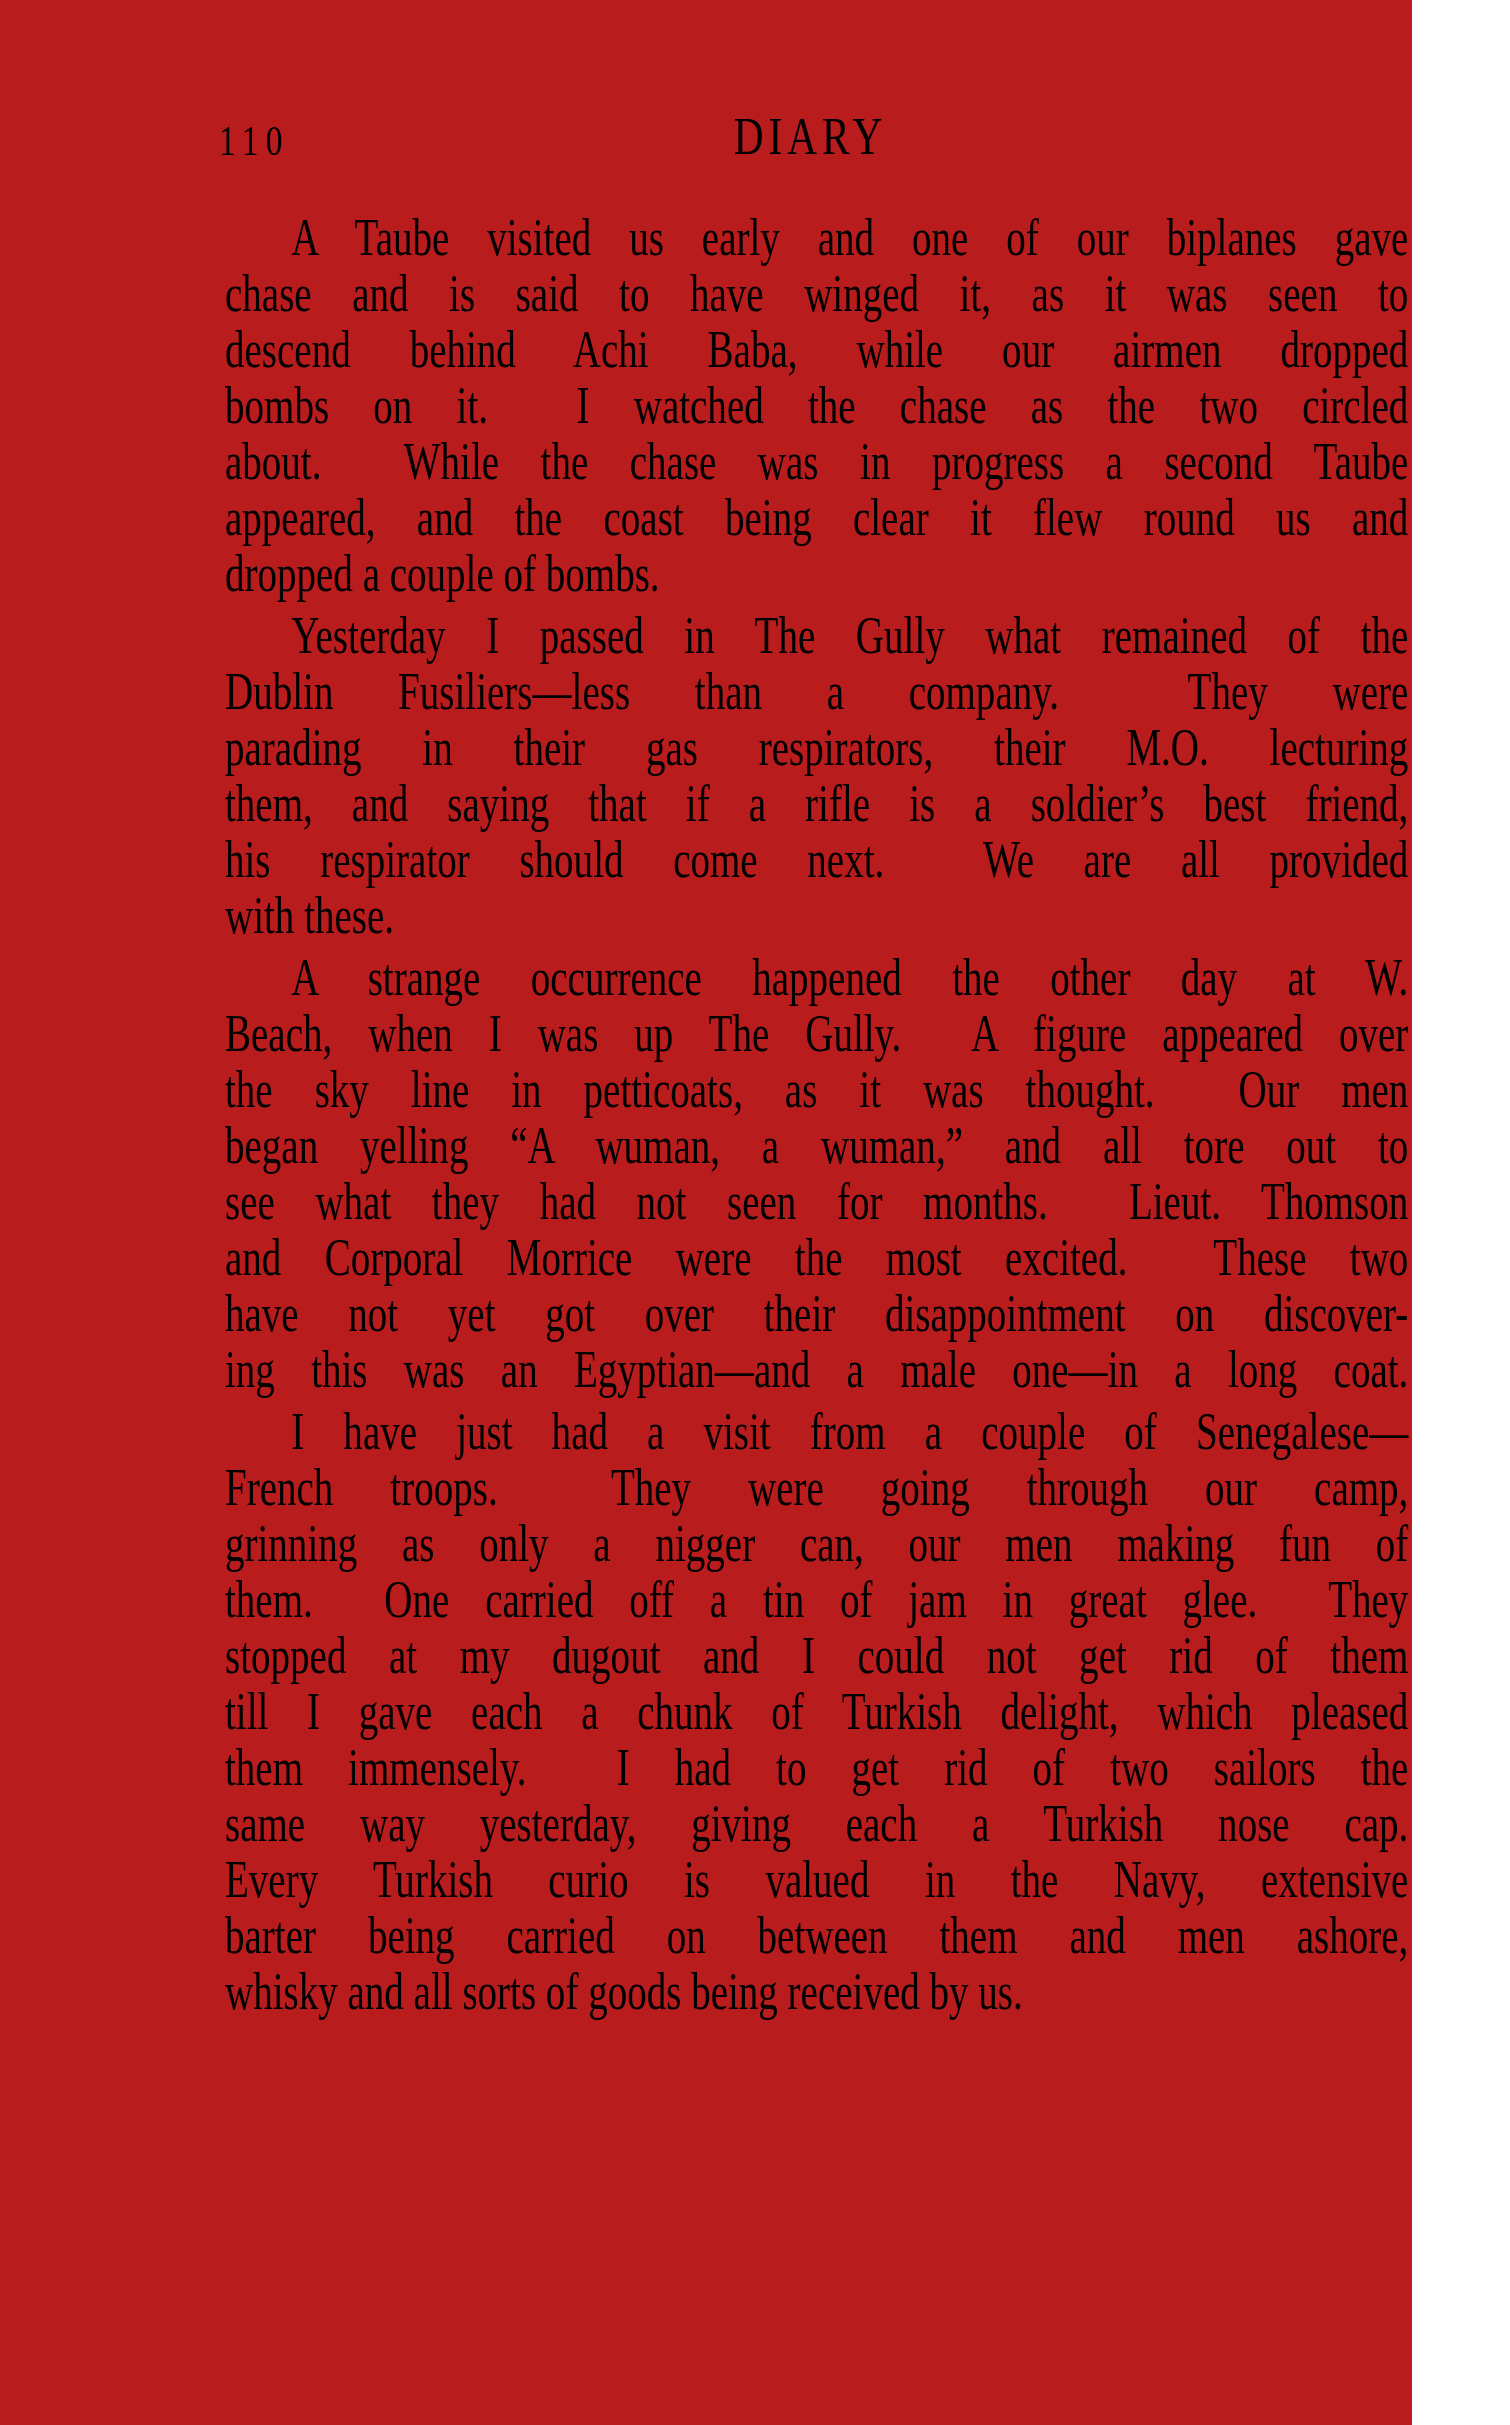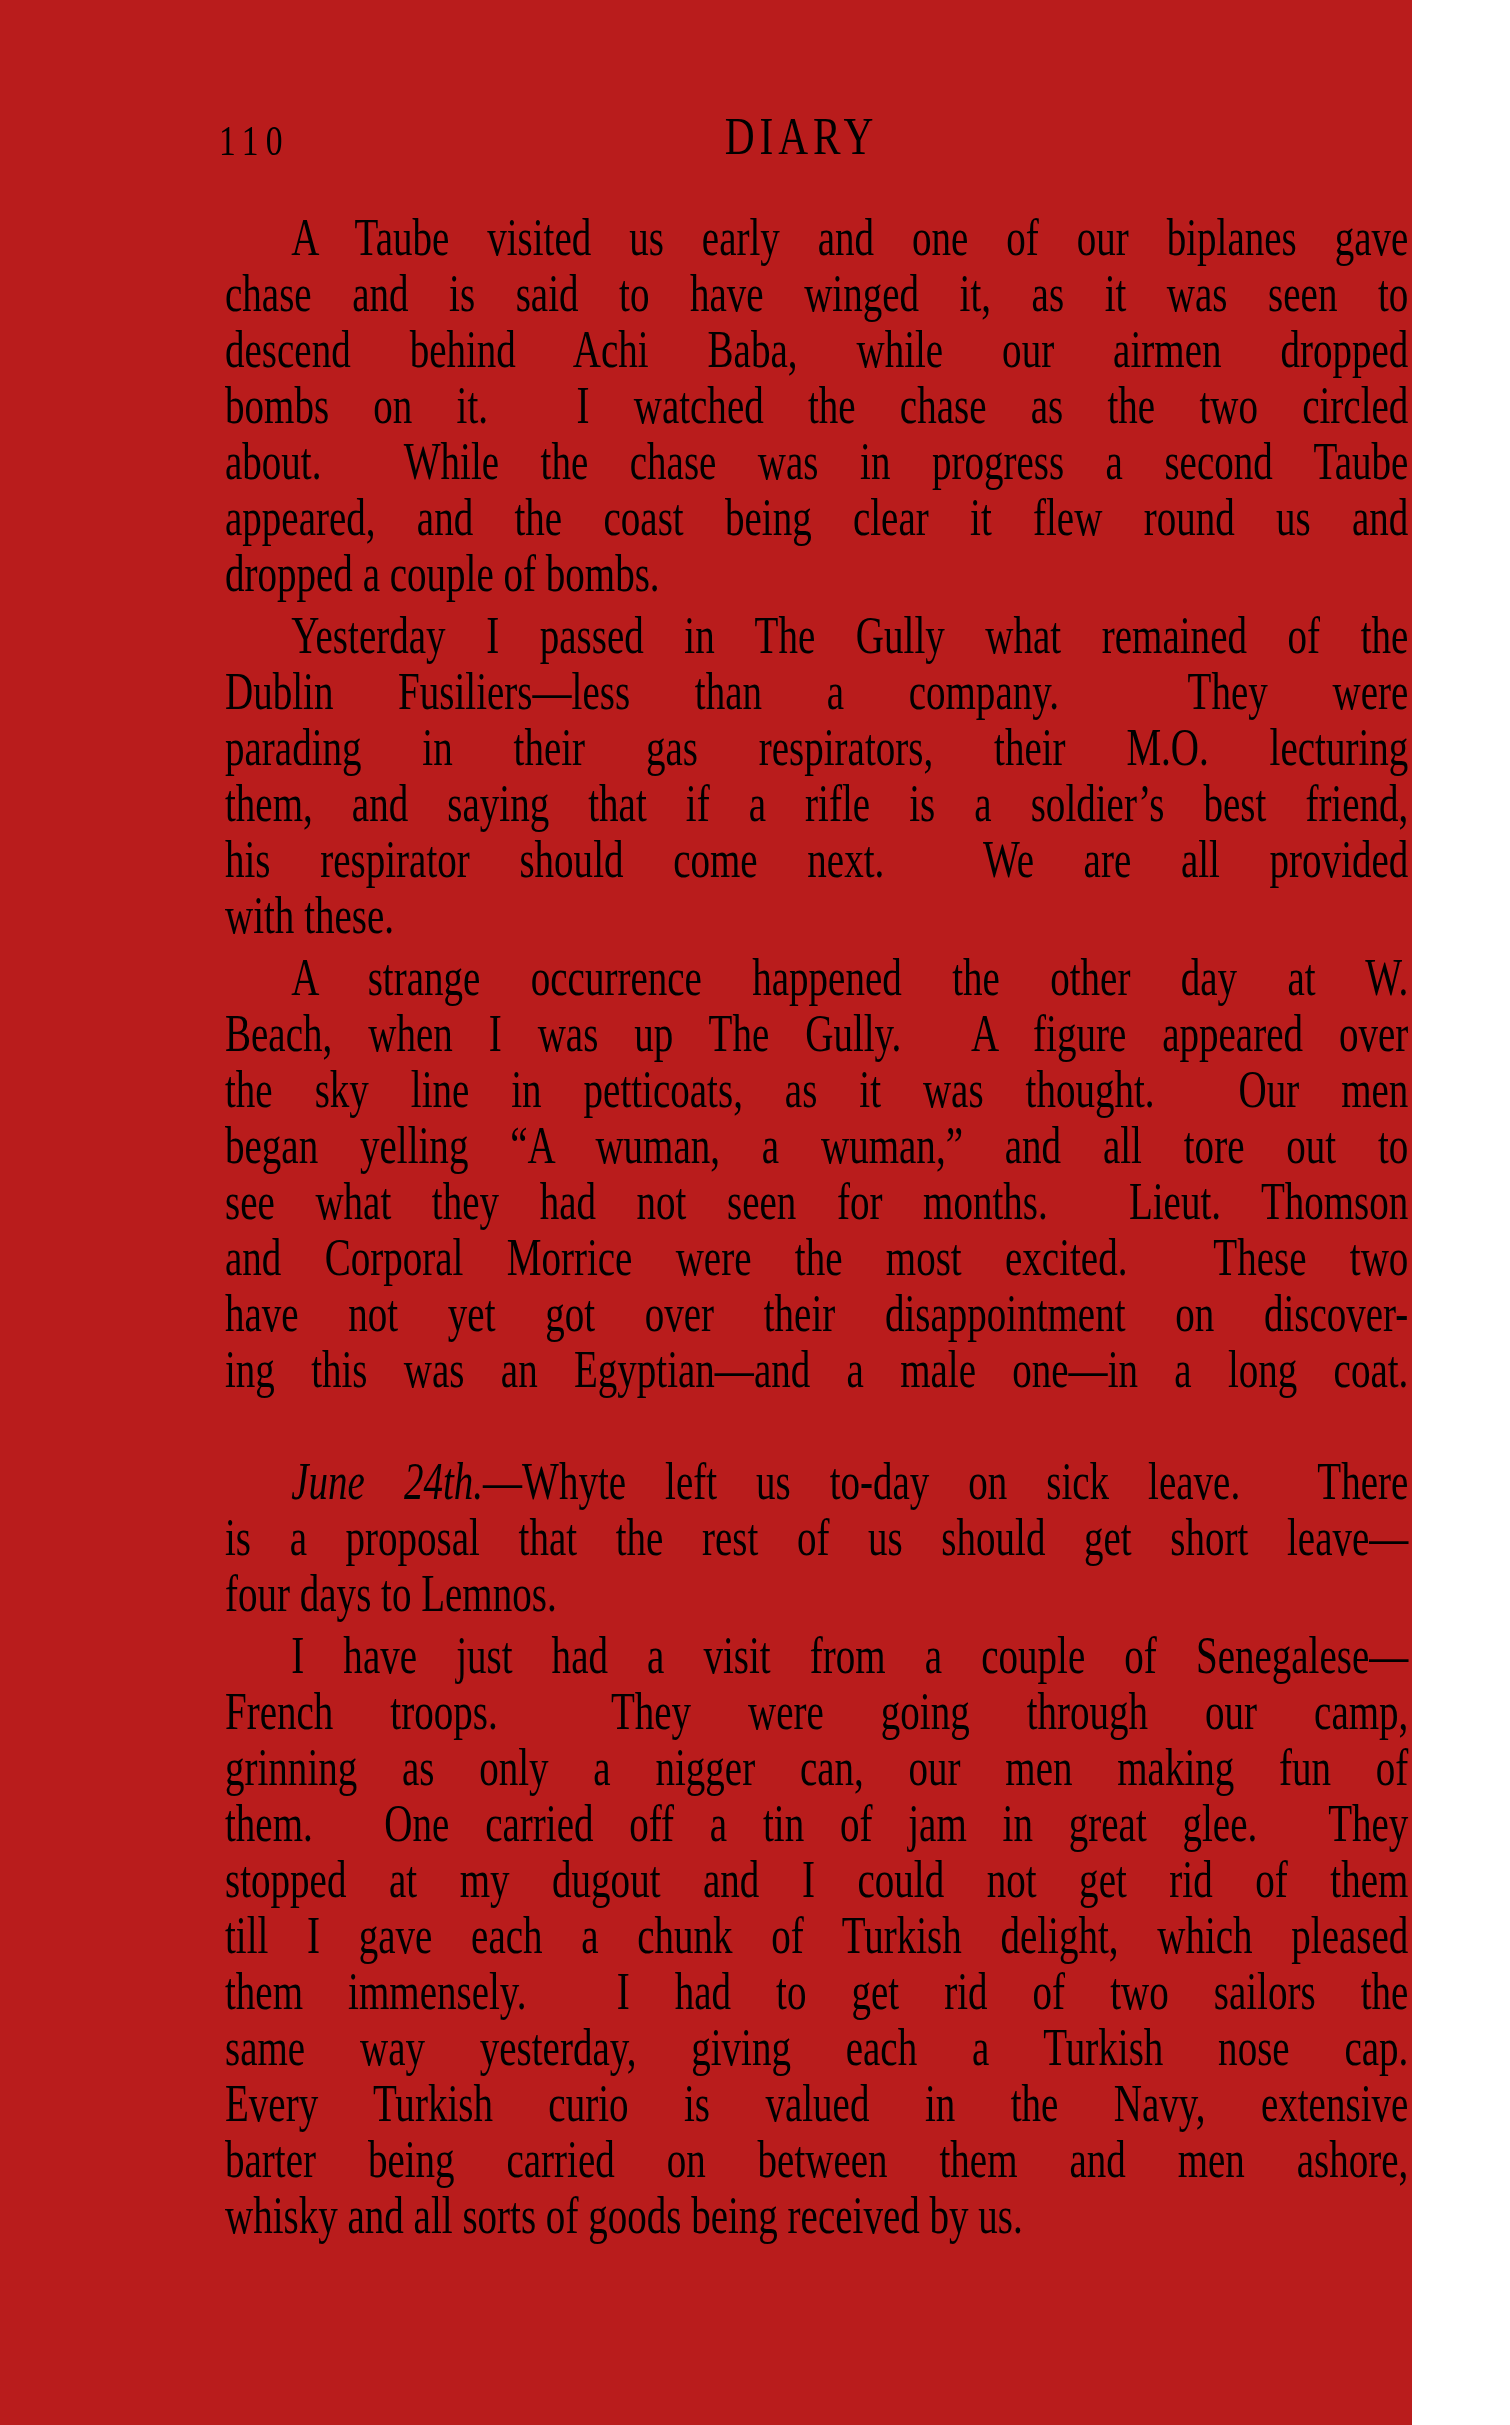--- a/index.html
+++ b/index.html
@@ -19,21 +19,21 @@
     top: 120px;
     font-size: 42px;
     line-height: 1;
     letter-spacing: 9px;
     display: inline-block;
     transform: scaleX(0.8);
     transform-origin: 0 0;
   }
   .title-wrap {
     position: absolute;
-    left: 210px;
+    left: 219px;
     top: 110px;
     width: 1183px;
     text-align: center;
     line-height: 1;
   }
   .running-title {
     display: inline-block;
     font-size: 53px;
     letter-spacing: 6.4px;
     transform: scaleX(0.78);
@@ -94,25 +94,20 @@
       <div class="par indented">
         <div class="line">A strange occurrence happened the other day at W.</div>
         <div class="line">Beach, when I was up The Gully.  A figure appeared over</div>
         <div class="line">the sky line in petticoats, as it was thought.  Our men</div>
         <div class="line">began yelling “A wuman, a wuman,” and all tore out to</div>
         <div class="line">see what they had not seen for months.  Lieut. Thomson</div>
         <div class="line">and Corporal Morrice were the most excited.  These two</div>
         <div class="line">have not yet got over their disappointment on discover-</div>
         <div class="line">ing this was an Egyptian—and a male one—in a long coat.</div>
       </div>
-      <div class="par indented gap-before">
-        <div class="line"><span class="italic">June 24th.</span><span>—Whyte left us to-day on sick leave.  There</span></div>
-        <div class="line">is a proposal that the rest of us should get short leave—</div>
-        <div class="line last">four days to Lemnos.</div>
-      </div>
       <div class="par indented">
         <div class="line">I have just had a visit from a couple of Senegalese—</div>
         <div class="line">French troops.  They were going through our camp,</div>
         <div class="line">grinning as only a nigger can, our men making fun of</div>
         <div class="line">them.  One carried off a tin of jam in great glee.  They</div>
         <div class="line">stopped at my dugout and I could not get rid of them</div>
         <div class="line">till I gave each a chunk of Turkish delight, which pleased</div>
         <div class="line">them immensely.  I had to get rid of two sailors the</div>
         <div class="line">same way yesterday, giving each a Turkish nose cap.</div>
         <div class="line">Every Turkish curio is valued in the Navy, extensive</div>

